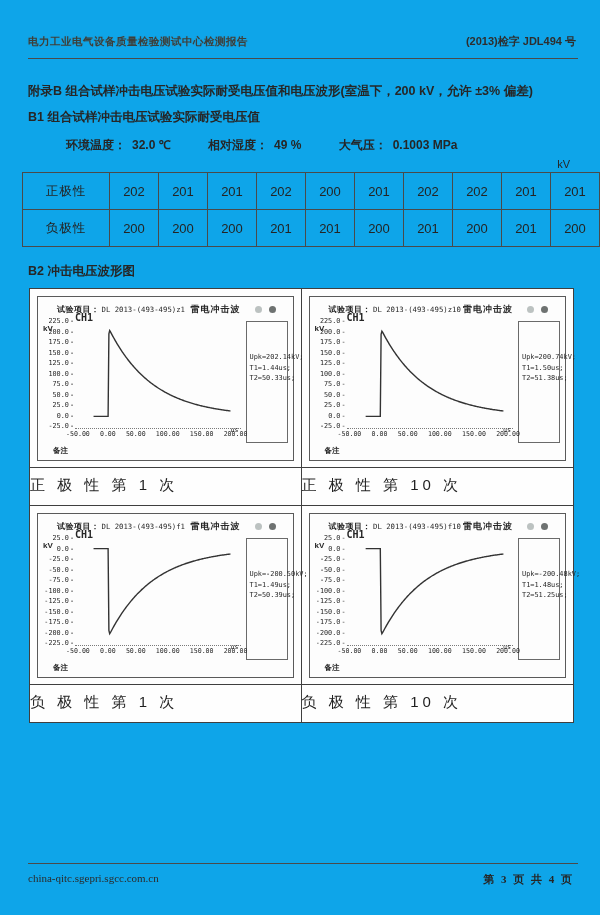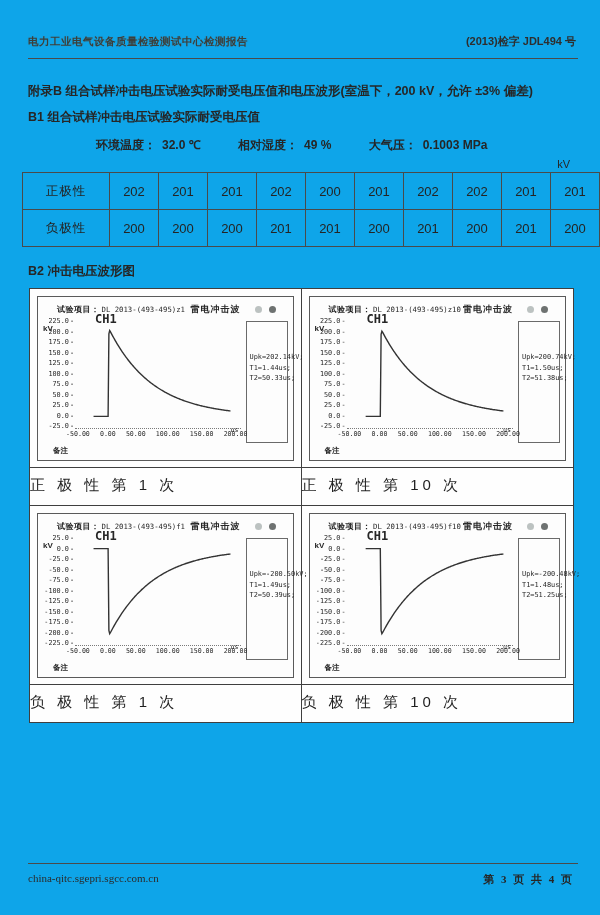--- a/index.html
+++ b/index.html
@@ -12,21 +12,21 @@
   .header{display:flex;justify-content:space-between;align-items:flex-end;
     padding:34px 24px 0 28px;}
   .h-left{font-size:10.5px;font-weight:bold;letter-spacing:.5px;color:#3a3f3c;
     text-shadow:0 0 1px rgba(120,130,120,.35);}
   .h-right{font-size:11px;font-weight:bold;color:#2e2e2e;}
   .hr{height:0;border-top:1.5px solid #4a4a4a;margin:9px 22px 0 28px;}
   
   .line{padding-left:28px;padding-right:4px;font-size:12.5px;}
   .appendix{margin-top:24px;font-weight:600;}
   .b1{margin-top:9px;font-weight:600;}
-  .env{margin-top:10px;padding-left:96px;font-size:12px;font-weight:600;}
+  .env{margin-top:10px;padding-left:66px;font-size:12px;font-weight:600;}
   .env span{margin-right:6px;}
   .env .gap{margin-right:34px;}
   .kv-unit{text-align:right;padding-right:30px;font-size:11px;margin-top:4px;font-weight:500;}
   
   table.vtable{border-collapse:collapse;margin:2px 0 0 22px;table-layout:fixed;}
   table.vtable td{border:1px solid #4a4a4a;text-align:center;font-size:13px;
     height:34px;width:46px;color:#242424;}
   table.vtable td.rowlabel{width:84px;font-size:12.5px;letter-spacing:1px;}
   
   .b2{margin-top:16px;font-weight:600;}
@@ -54,21 +54,21 @@
   .d2{background:#6e7271;}
   .s-body{display:flex;margin-top:4px;}
   .s-yaxis{width:32px;position:relative;flex:0 0 auto;}
   .s-kv{position:absolute;left:0;top:3px;font-size:8px;font-weight:bold;}
   .s-yticks{position:absolute;right:1px;top:-3px;height:112px;display:flex;
     flex-direction:column;justify-content:space-between;align-items:flex-end;}
   .s-yticks span{font-size:6.8px;font-family:"DejaVu Sans Mono",monospace;
     line-height:6.8px;white-space:nowrap;}
   .s-yticks span::after{content:"-";margin-left:1px;}
   .s-plot{flex:1 1 auto;position:relative;min-width:0;margin-right:5px;}
-  .s-ch{position:absolute;top:-9px;left:20px;font-size:12px;font-weight:bold;
+  .s-ch{position:absolute;top:-9px;left:0;font-size:10px;font-weight:bold;
     font-family:"DejaVu Sans Mono",monospace;}
   .s-curve{display:block;width:100%;height:106px;}
   .s-xline{border-top:1.5px dotted #7a7a7a;margin:1px 0 0 0;}
   .s-xticks{display:flex;justify-content:space-between;margin:1px -7px 0 -9px;}
   .s-xticks span{font-size:6.6px;font-family:"DejaVu Sans Mono",monospace;}
   .s-us{position:absolute;right:2px;bottom:9px;font-size:6.6px;
     font-family:"DejaVu Sans Mono",monospace;}
   .s-info{flex:0 0 auto;width:42px;border:1px solid #6a6a6a;height:122px;
     margin-top:0;padding:30px 2px 0 3px;box-sizing:border-box;}
   .s-info span{display:block;font-size:6.9px;line-height:1.55;

